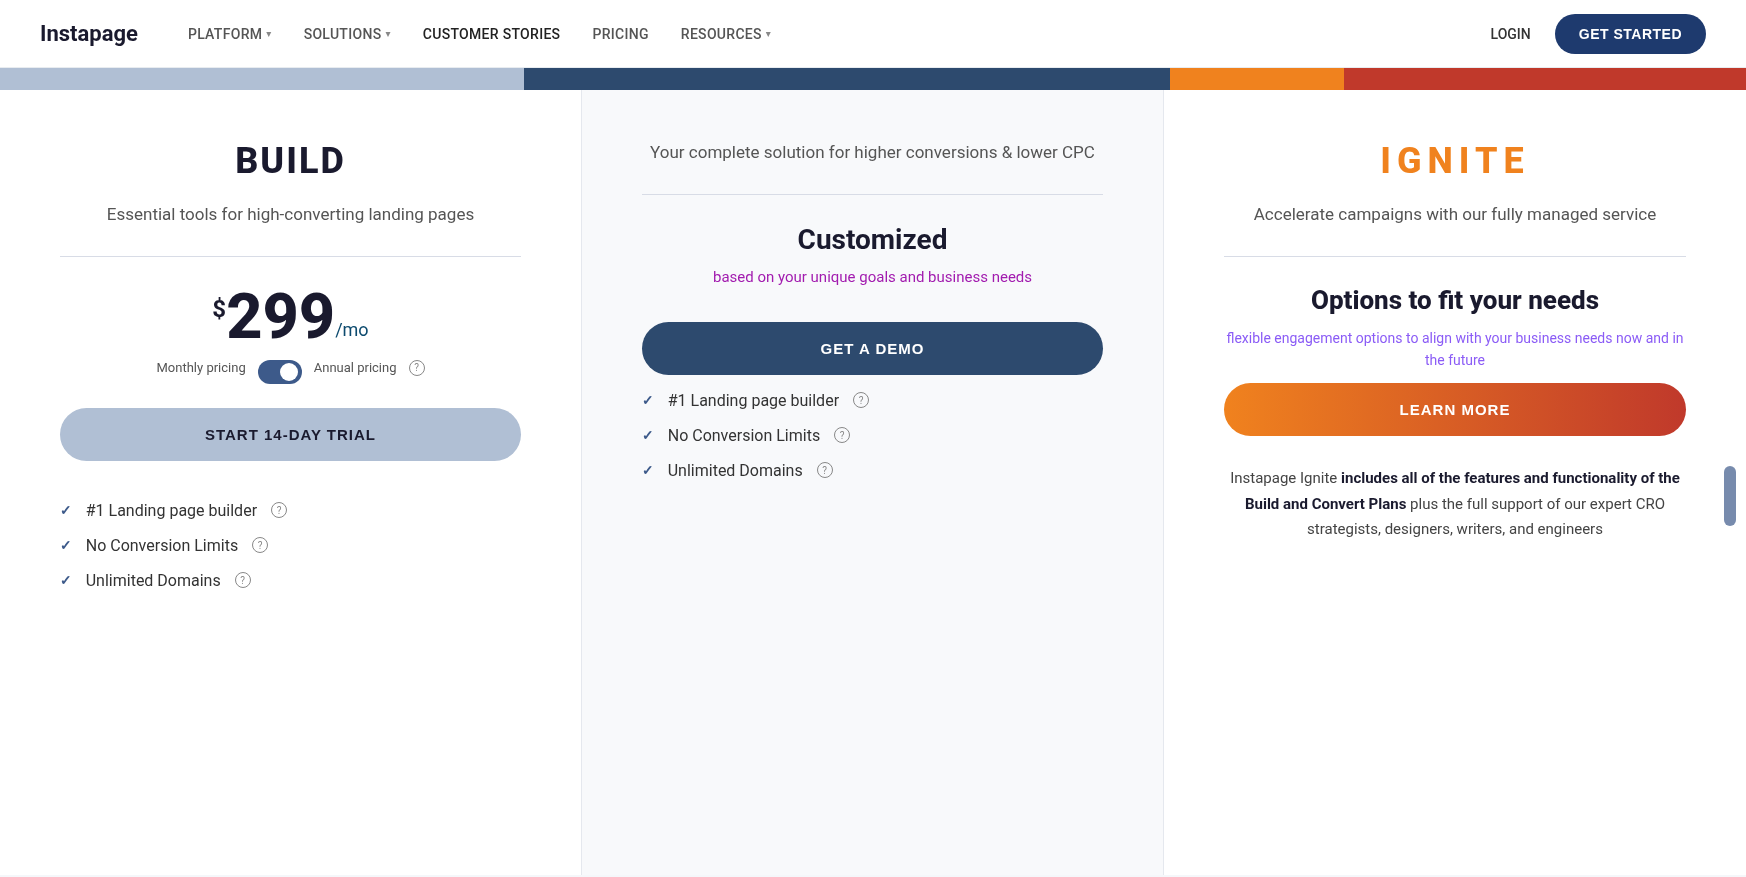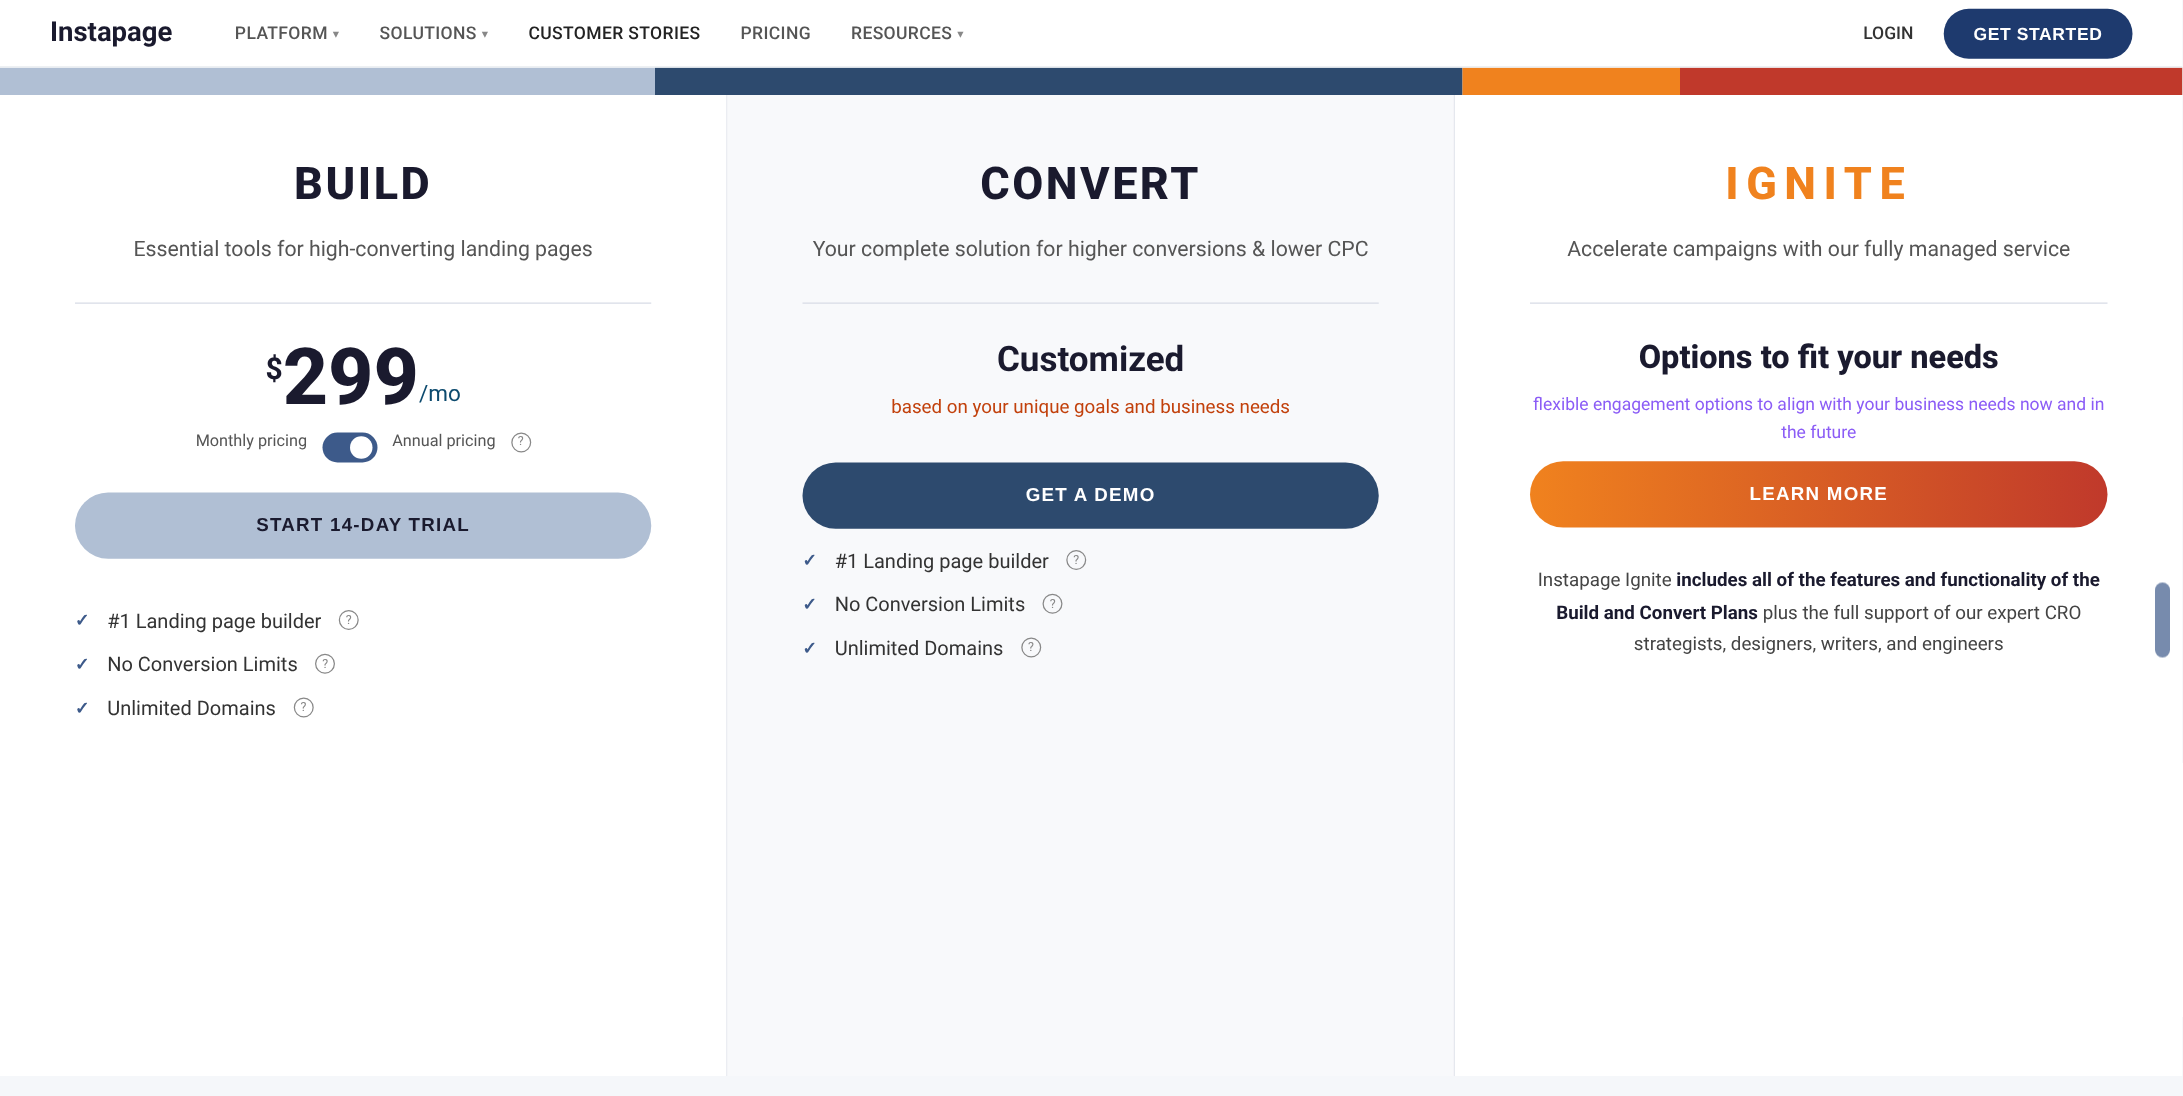--- a/index.html
+++ b/index.html
@@ -4,21 +4,21 @@
   <style>
     * { margin: 0; padding: 0; box-sizing: border-box; }
     body { font-family: -apple-system, BlinkMacSystemFont, 'Segoe UI', Roboto, sans-serif; background: #f5f7fa; }
 
     
     nav {
       background: #fff;
       display: flex;
       align-items: center;
       padding: 0 40px;
-      height: 54px;
+      height: 68px;
       border-bottom: 1px solid #e8ecf0;
       position: sticky;
       top: 0;
       z-index: 100;
     }
     .nav-logo {
       font-size: 22px;
       font-weight: 700;
       color: #1a1a2e;
       margin-right: 50px;
@@ -240,21 +240,21 @@
     
     .customized-label {
       font-size: 28px;
       font-weight: 700;
       color: #1a1a2e;
       text-align: center;
       margin-bottom: 12px;
     }
     .customized-desc {
       font-size: 15px;
-      color: #c2410c;
+      color: #a21caf;
       text-align: center;
       margin-bottom: 36px;
     }
 
     
     .options-label {
       font-size: 26px;
       font-weight: 800;
       color: #1a1a2e;
       text-align: center;
@@ -387,21 +387,20 @@
       </li>
       <li class="feature-item">
         <span class="check-icon">✓</span>
         <span>Unlimited Domains</span>
         <span class="help-icon">?</span>
       </li>
     </ul>
   </div>
 
   <div class="plan-card convert">
-    <h2 class="plan-name">CONVERT</h2>
     <p class="plan-desc">Your complete solution for higher conversions &amp; lower CPC</p>
     <div class="divider"></div>
 
     <div style="flex:1; display:flex; flex-direction:column; align-items:center; width:100%;">
       <p class="customized-label">Customized</p>
       <p class="customized-desc">based on your unique goals and business needs</p>
 
       <button class="btn-demo">GET A DEMO</button>
 
       <ul class="features-list">

